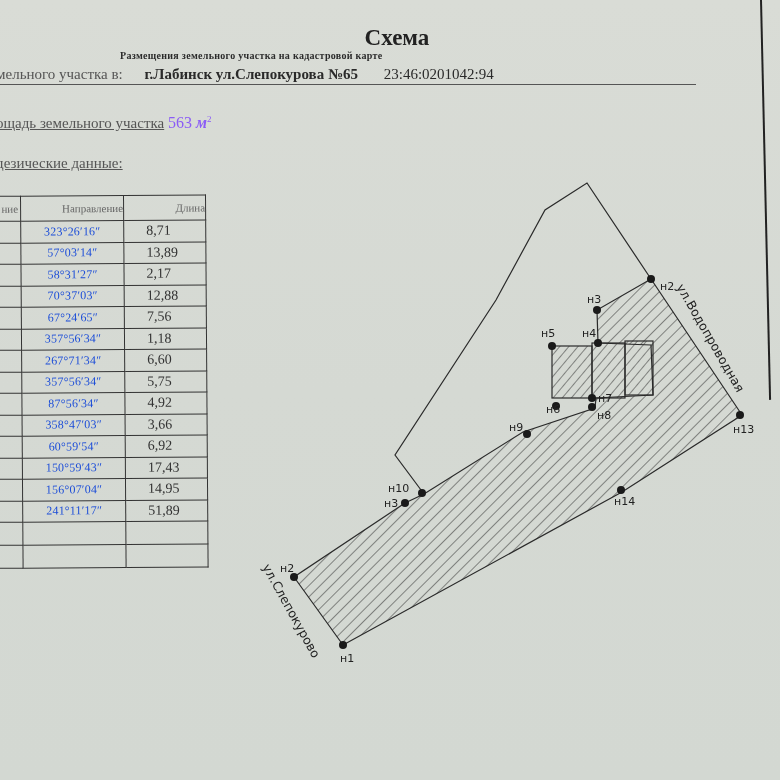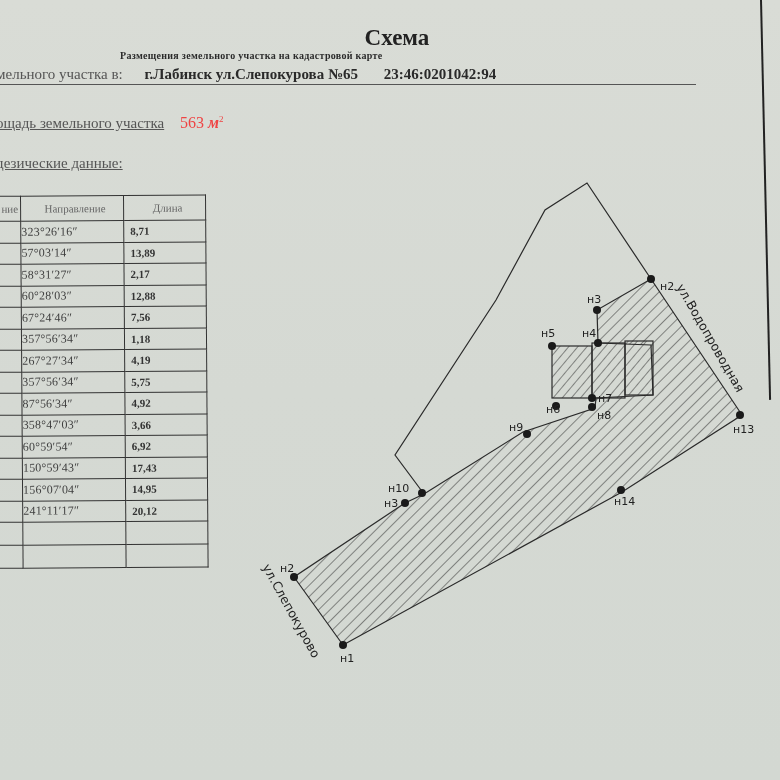--- a/index.html
+++ b/index.html
@@ -18,45 +18,45 @@
     .subtitle {
       left: 120px; top: 50px; font-size: 10px; font-weight: bold; color: #2b2b2b;
       letter-spacing: 0.3px;
     }
     .address-line {
       left: -4px; top: 66px; width: 700px; font-size: 15px; color: #333;
       border-bottom: 1px solid #555; padding-bottom: 1px; white-space: nowrap;
     }
     .address-line .lbl { color: #555; font-weight: normal; }
     .address-line .val { font-weight: bold; color: #2a2a2a; margin-left: 18px; }
-    .address-line .cad { font-weight: bold; color: #2a2a2a; margin-left: 22px; }
+    .address-line .cad { font-weight: normal; color: #2a2a2a; margin-left: 22px; }
     .area-line { left: -4px; top: 114px; font-size: 15px; color: #555; }
     .area-line .lbl { text-decoration: underline; }
-    .area-line .val { color: #ef4444; margin-left: 12px; font-size: 16px; }
+    .area-line .val { color: #8b5cf6; font-size: 16px; }
     .area-line .unit { font-style: italic; font-weight: bold; }
     .area-line sup { font-size: 9px; }
     .geo-title { left: -4px; top: 155px; font-size: 15px; color: #555; text-decoration: underline; }
     .right-edge {
       left: 760px; top: 0; width: 2px; height: 400px; background: #222;
       transform: rotate(-1.3deg); transform-origin: top left;
     }
     table.geo {
       position: absolute; left: -20px; top: 196px; border-collapse: collapse;
       font-family: "Liberation Serif", serif; transform: rotate(-0.4deg); transform-origin: top left;
     }
     table.geo td, table.geo th {
       border: 1px solid #333; height: 20.5px; padding: 0; font-weight: normal;
       font-size: 12px; color: #666;
     }
-    table.geo th { font-size: 11px; text-align: center; padding-left: 6px; height: 24px; }
+    table.geo th { font-size: 11px; text-align: right; padding-left: 6px; height: 24px; }
     table.geo col.c1 { width: 40px; }
     table.geo col.c2 { width: 103px; }
     table.geo col.c3 { width: 82px; }
-    table.geo td.dir { color: #404040; letter-spacing: 0.2px; }
-    table.geo td.len { text-align: left; padding-left: 6px; font-weight: bold; color: #333; font-size: 11px; }
+    table.geo td.dir { text-align: center; color: #1d4ed8; letter-spacing: 0.2px; }
+    table.geo td.len { text-align: left; padding-left: 22px; font-weight: normal; color: #333; font-size: 14px; }
     svg.diagram { position: absolute; left: 0; top: 0; }
     .pt-label { font-family: "DejaVu Sans", sans-serif; font-size: 11px; fill: #222; }
     .street { font-family: "DejaVu Sans", sans-serif; font-size: 12.5px; fill: #222; }
   </style>
 </head>
 <body>
 
 <div class="abs title"><span>Схема</span></div>
 <div class="abs subtitle">Размещения земельного участка на кадастровой карте</div>
 <div class="abs address-line">
@@ -96,37 +96,37 @@
         <td class="dir">57°03′14″</td>
         <td class="len">13,89</td>
       </tr>
     <tr>
         <td></td>
         <td class="dir">58°31′27″</td>
         <td class="len">2,17</td>
       </tr>
     <tr>
         <td></td>
-        <td class="dir">60°28′03″</td>
+        <td class="dir">70°37′03″</td>
         <td class="len">12,88</td>
       </tr>
     <tr>
         <td></td>
-        <td class="dir">67°24′46″</td>
+        <td class="dir">67°24′65″</td>
         <td class="len">7,56</td>
       </tr>
     <tr>
         <td></td>
         <td class="dir">357°56′34″</td>
         <td class="len">1,18</td>
       </tr>
     <tr>
         <td></td>
-        <td class="dir">267°27′34″</td>
-        <td class="len">4,19</td>
+        <td class="dir">267°71′34″</td>
+        <td class="len">6,60</td>
       </tr>
     <tr>
         <td></td>
         <td class="dir">357°56′34″</td>
         <td class="len">5,75</td>
       </tr>
     <tr>
         <td></td>
         <td class="dir">87°56′34″</td>
         <td class="len">4,92</td>
@@ -147,21 +147,21 @@
         <td class="len">17,43</td>
       </tr>
     <tr>
         <td></td>
         <td class="dir">156°07′04″</td>
         <td class="len">14,95</td>
       </tr>
     <tr>
         <td></td>
         <td class="dir">241°11′17″</td>
-        <td class="len">20,12</td>
+        <td class="len">51,89</td>
       </tr>
     <tr>
         <td style="height:22px"></td>
         <td class="dir"></td>
         <td class="len"></td>
       </tr>
     <tr>
         <td style="height:22px"></td>
         <td class="dir"></td>
         <td class="len"></td>

